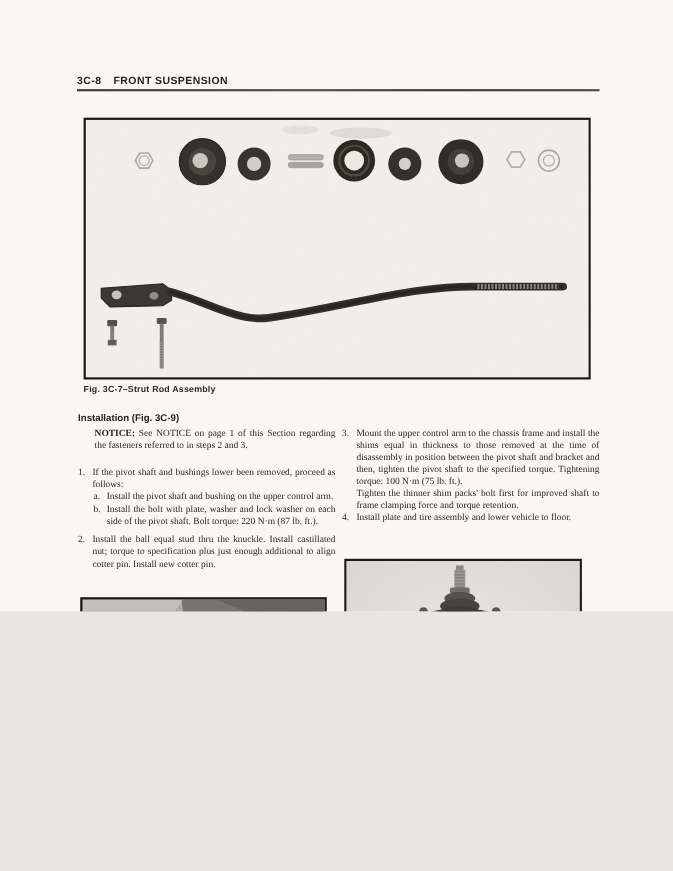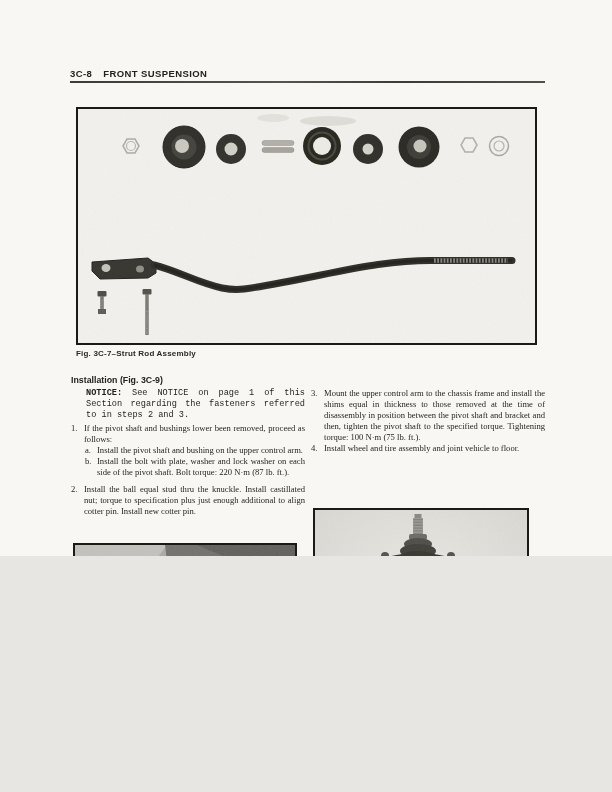--- a/index.html
+++ b/index.html
@@ -33,21 +33,21 @@
   #cap-arm     { left:301px; top:712px; width:240px; }
 
   .inst-head {
     position:absolute; left:71px; top:375px;
     font-family:"Liberation Sans", sans-serif; font-weight:bold;
     font-size:8.8px; color:#23221f;
   }
   .col { position:absolute; top:388px; width:234px; font-size:8.6px; line-height:11px; text-align:justify; }
   #col-left  { left:71px; }
   #col-right { left:311px; }
-  .notice { margin-left:15px; margin-bottom:2px;font-family:Liberation Mono, monospace; }
+  .notice { margin-left:15px; margin-bottom:14px; }
   .notice .nlabel { font-weight:bold; }
   .step { display:flex; }
   .step .num { flex:0 0 13px; }
   .step .body { flex:1 1 auto; }
   .sub { display:flex; margin-left:14px; }
   .sub .lbl { flex:0 0 12px; }
   .gap-above { margin-top:6px; }
 
   .footer {
     position:absolute; left:70px; top:728px;
@@ -164,25 +164,26 @@
       <span class="num">2.</span>
       <div class="body">Install the ball equal stud thru the knuckle. Install castillated nut; torque to specification plus just enough additional to align cotter pin. Install new cotter pin.</div>
     </div>
   </div>
 
   <div class="col" id="col-right">
     <div class="step">
       <span class="num">3.</span>
       <div class="body">
         <div>Mount the upper control arm to the chassis frame and install the shims equal in thickness to those removed at the time of disassembly in position between the pivot shaft and bracket and then, tighten the pivot shaft to the specified torque. Tightening torque: 100 N·m (75 lb. ft.).</div>
+        <div>Tighten the thinner shim packs' bolt first for improved shaft to frame clamping force and torque retention.</div>
       </div>
     </div>
     <div class="step">
       <span class="num">4.</span>
-      <div class="body">Install wheel and tire assembly and joint vehicle to floor.</div>
+      <div class="body">Install plate and tire assembly and lower vehicle to floor.</div>
     </div>
   </div>
 
   <div class="photo" id="photo-marking">
     <svg viewBox="0 0 220 160">
       <defs>
         <filter id="grainB" x="0" y="0" width="100%" height="100%">
           <feTurbulence type="fractalNoise" baseFrequency="0.85" numOctaves="2" stitchTiles="stitch"></feTurbulence>
           <feColorMatrix type="matrix" values="0 0 0 0 0.4  0 0 0 0 0.39  0 0 0 0 0.37  0.55 0.55 0.55 0 0"></feColorMatrix>
         </filter>

